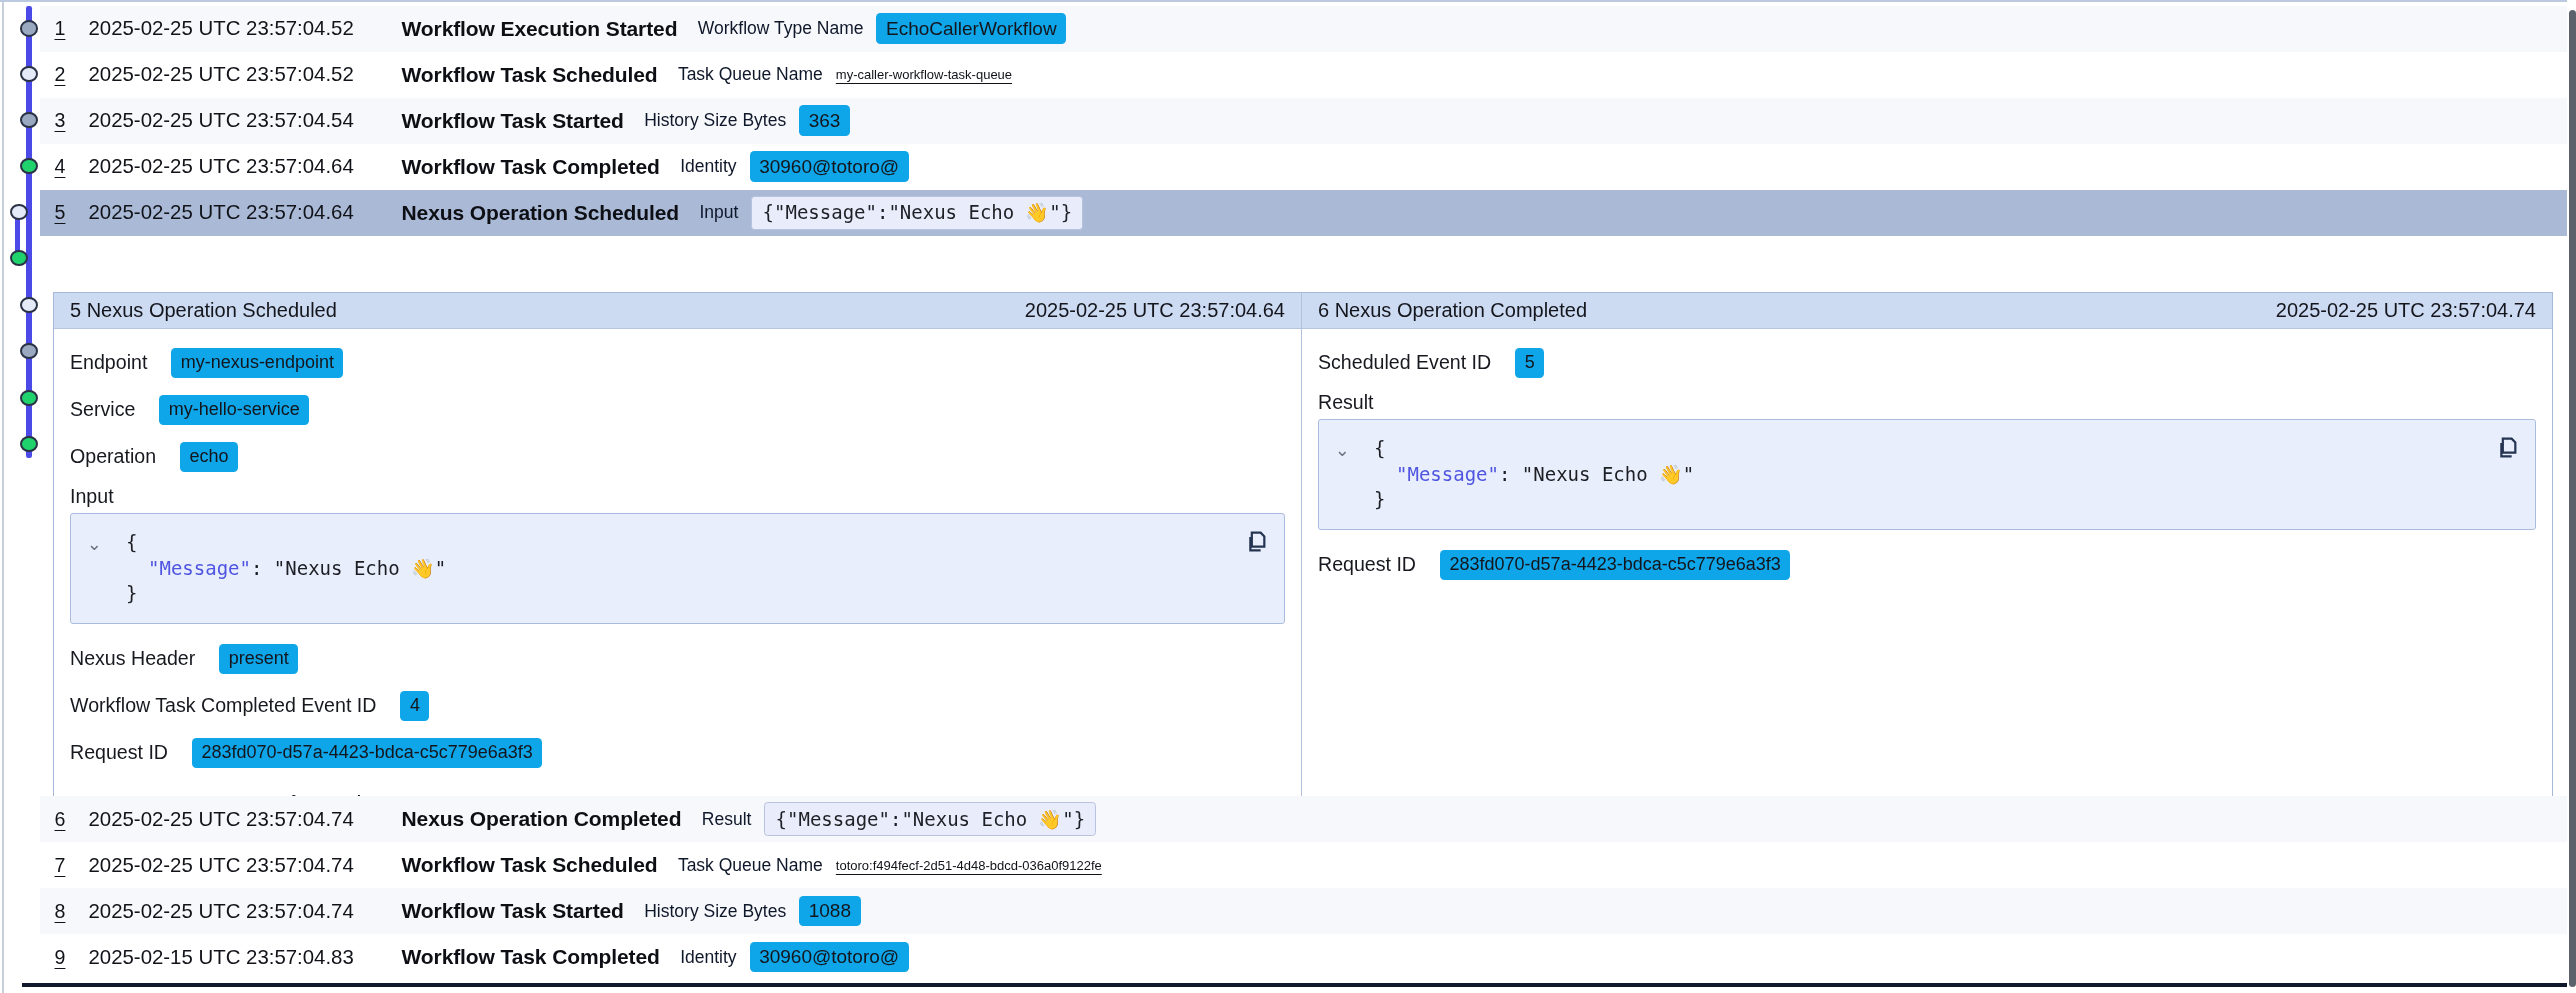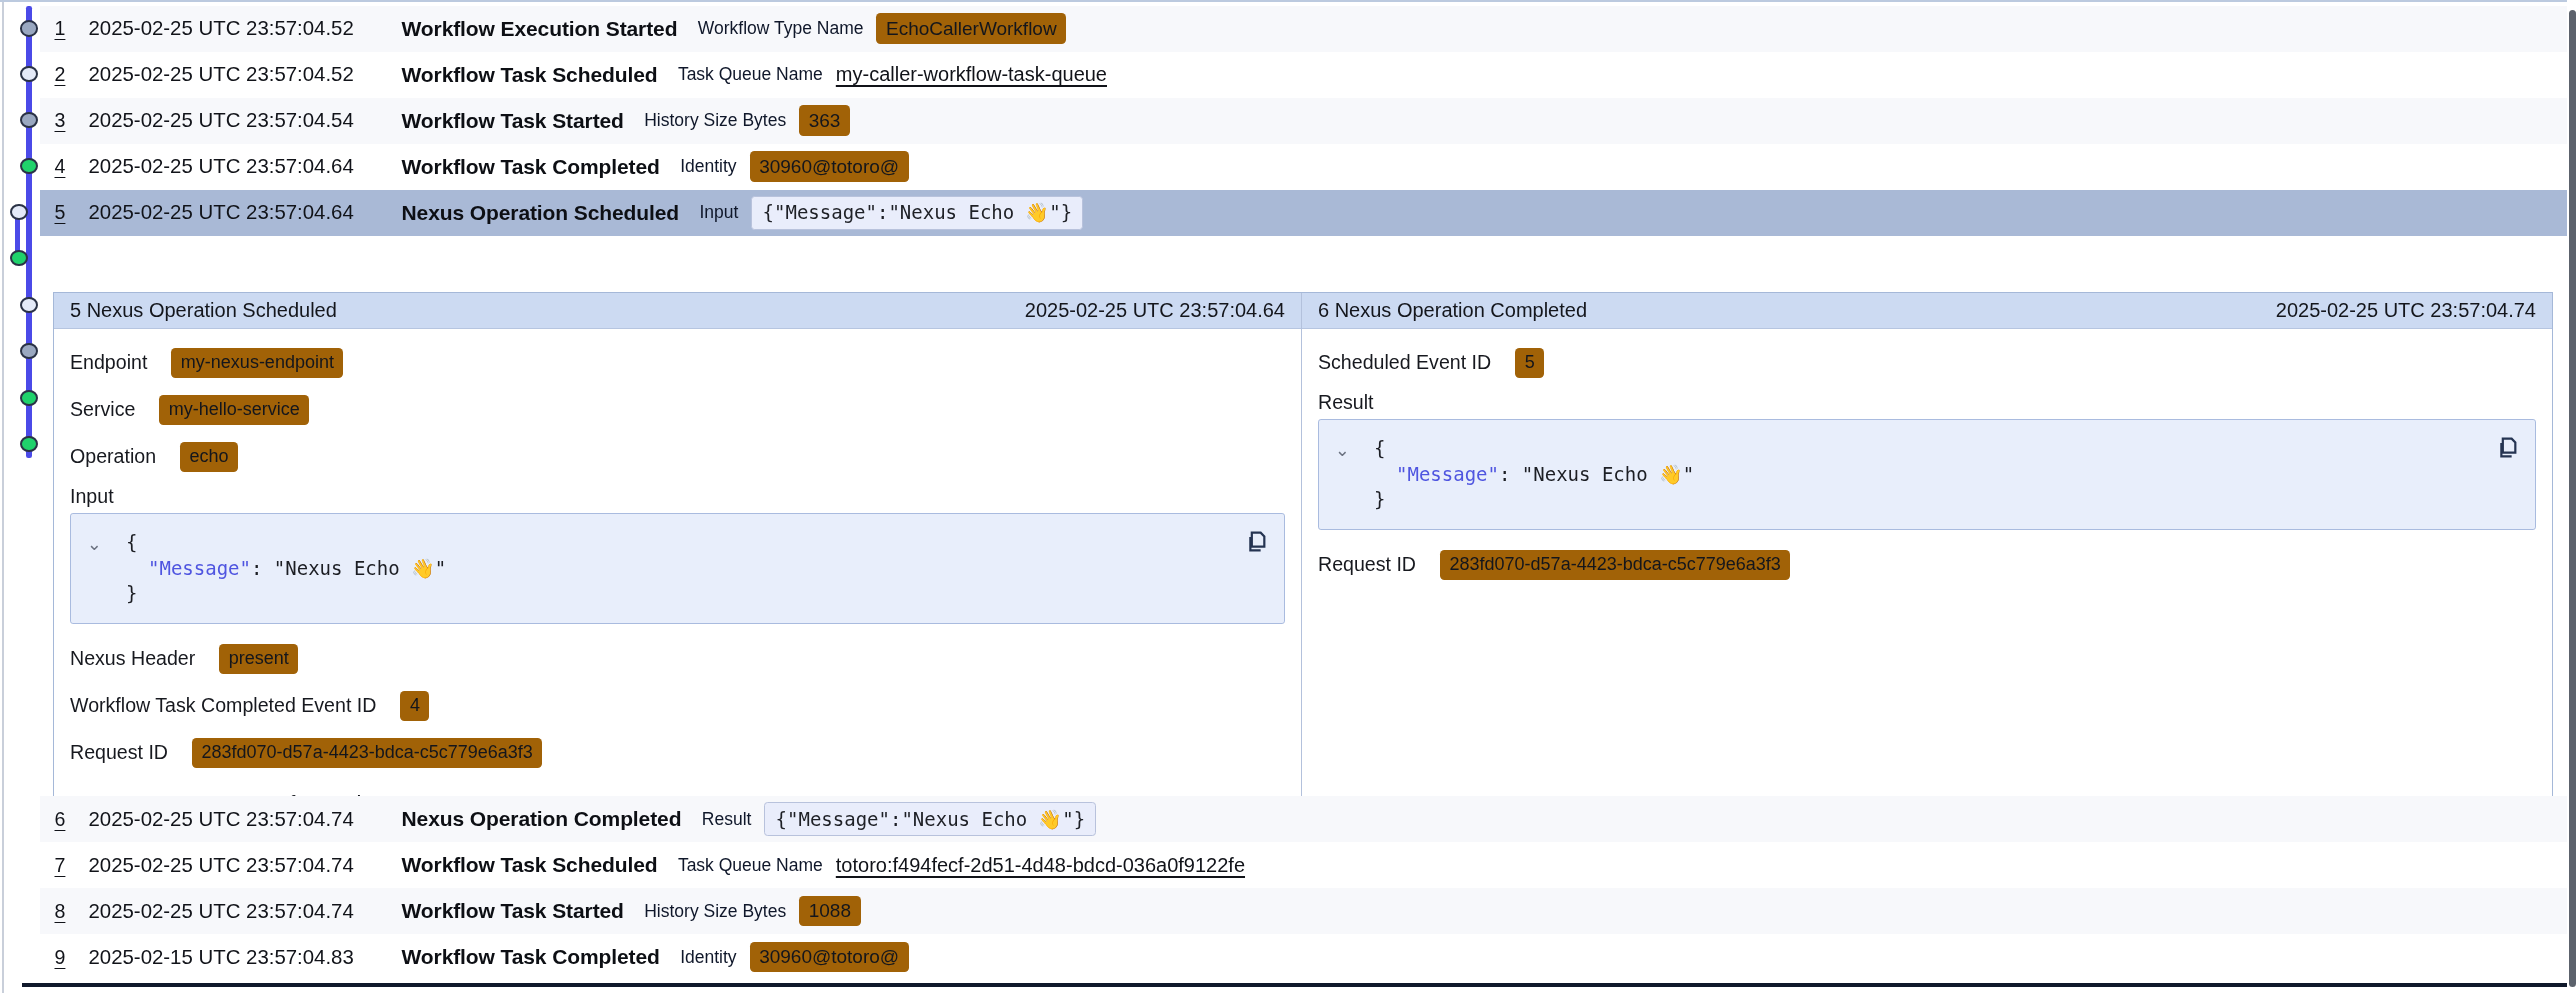--- a/index.html
+++ b/index.html
@@ -15,22 +15,22 @@
   .rows-top{top:5.8px;}
   .rows-bottom{top:796px;}
   .row{height:46px;display:flex;align-items:center;padding-left:14.5px;box-sizing:border-box;cursor:pointer;}
   .row.odd{background:#f7f8fb;}
   .row.even{background:#ffffff;}
   .row.selected{background:#a9b9d6;}
   .num{width:34px;font-size:19.6px;color:#111319;text-decoration:underline;text-underline-offset:4.4px;flex:0 0 auto;}
   .time{width:313px;font-size:20.4px;color:#111319;flex:0 0 auto;}
   .etype{font-size:21px;font-weight:700;color:#0d0f14;letter-spacing:-0.1px;}
   .alabel{font-size:17.5px;color:#0f172a;margin-left:20.4px;margin-right:13px;white-space:nowrap;}
-  .badge{background:#a16207;color:#14161c;font-size:19px;padding:4.4px 9.5px;border-radius:4.4px;white-space:nowrap;}
-  .rowlink{font-size:20px;color:#111319;text-decoration:underline;text-underline-offset:4.4px;white-space:nowrap;}
+  .badge{background:#0ea5e9;color:#14161c;font-size:19px;padding:4.4px 9.5px;border-radius:4.4px;white-space:nowrap;}
+  .rowlink{font-size:13px;color:#111319;text-decoration:underline;text-underline-offset:4.4px;white-space:nowrap;}
   .chip{background:#e9edfb;border:1.5px solid #b8c2dc;border-radius:3.6px;padding:4.4px 10.2px;
         font-family:"DejaVu Sans Mono", monospace;font-size:19px;color:#1e2026;white-space:nowrap;}
 
   
   .panel-group{position:absolute;left:53px;top:250px;width:2500px;height:537px;
     border:1.5px solid #a5b8d8;box-sizing:border-box;background:#ffffff;display:flex;margin-top:42px;}
   .panel{box-sizing:border-box;}
   .panel.left{width:1248px;border-right:1.5px solid #b3c1dc;}
   .panel.right{flex:1;}
   .panel-header{height:36px;background:#ccdaf2;border-bottom:1.5px solid #b6c5e0;display:flex;

